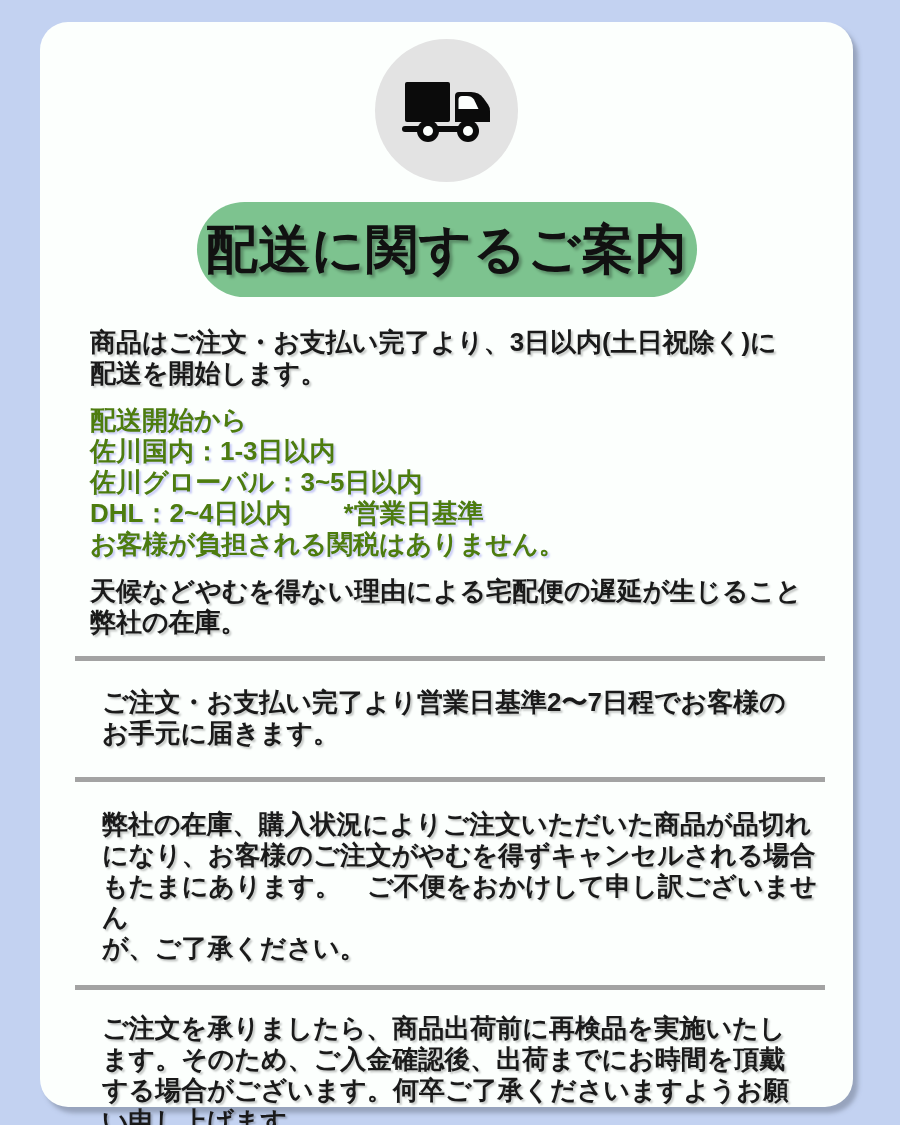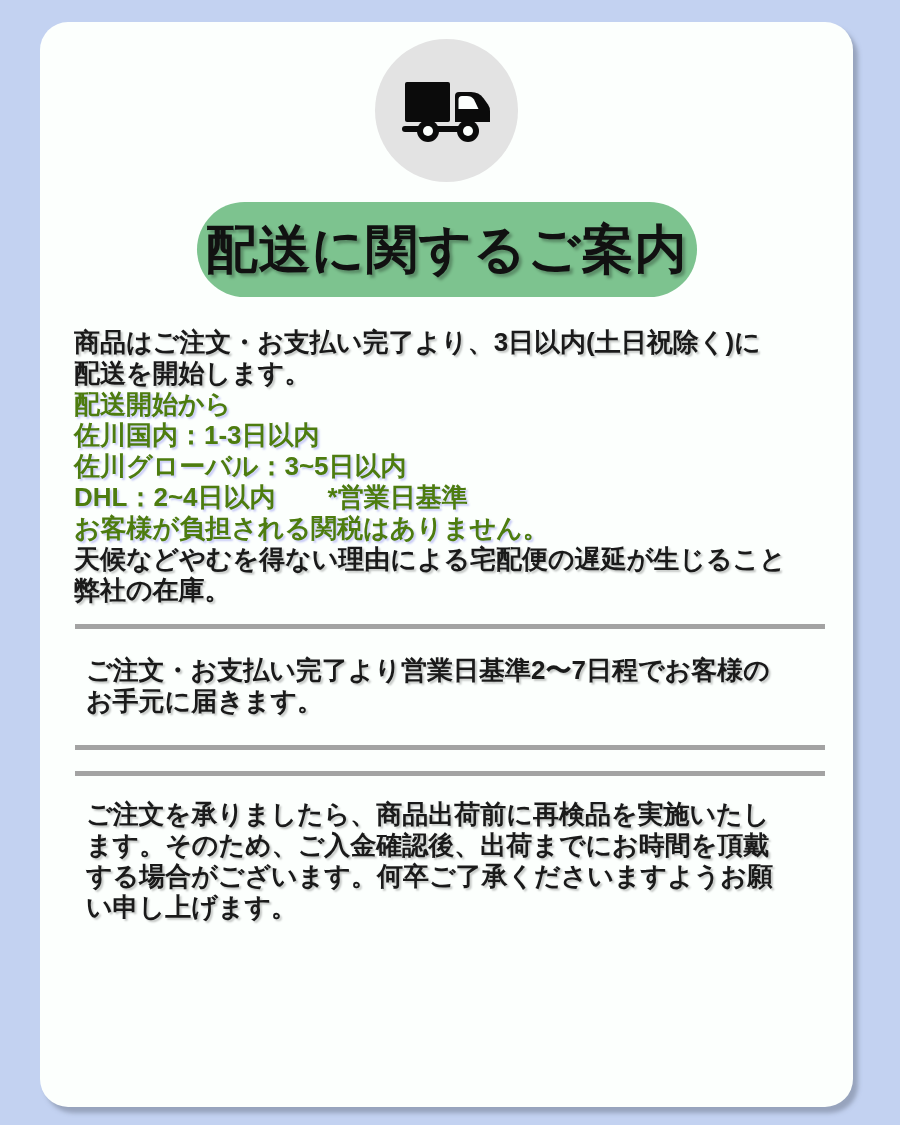--- a/index.html
+++ b/index.html
@@ -35,21 +35,21 @@
     letter-spacing:1px;
     text-shadow:3px 3px 3px rgba(0,0,0,0.28);
     white-space:nowrap;
   }
   .ptext{
     font-size:26px;line-height:31px;font-weight:bold;
     color:#1a1a1a;
     white-space:pre-wrap;
     text-shadow:2px 2px 2px rgba(0,0,0,0.22);
     padding:0 16px 0 34px;
-    margin:0;
+    margin:16px;
   }
   .ptext.indent{padding-left:46px;}
   .ptext.blue{color:#4d7c0f;text-shadow:2px 2px 2px rgba(43,43,230,0.25);}
   .sec1{margin-top:30px;}
   .divider{
     height:5px;background:#a3a3a3;
     margin:18px 28px 0 35px;
     border:none;
   }
   .d1{margin-top:18px;}
@@ -95,20 +95,24 @@
 弊社の在庫。</p>
   </div>
 
   <hr class="divider d1">
 
   <p class="ptext indent m26">ご注文・お支払い完了より営業日基準2〜7日程でお客様の
 お手元に届きます。</p>
 
   <hr class="divider d2">
 
+  <p class="ptext indent m27">弊社の在庫、購入状況によりご注文いただいた商品が品切れ
+になり、お客様のご注文がやむを得ずキャンセルされる場合
+もたまにあります。　ご不便をおかけして申し訳ございません
+が、ご了承ください。</p>
 
   <hr class="divider d3">
 
   <p class="ptext indent m23">ご注文を承りましたら、商品出荷前に再検品を実施いたし
 ます。そのため、ご入金確認後、出荷までにお時間を頂戴
 する場合がございます。何卒ご了承くださいますようお願
 い申し上げます。</p>
 
 </div>
 

